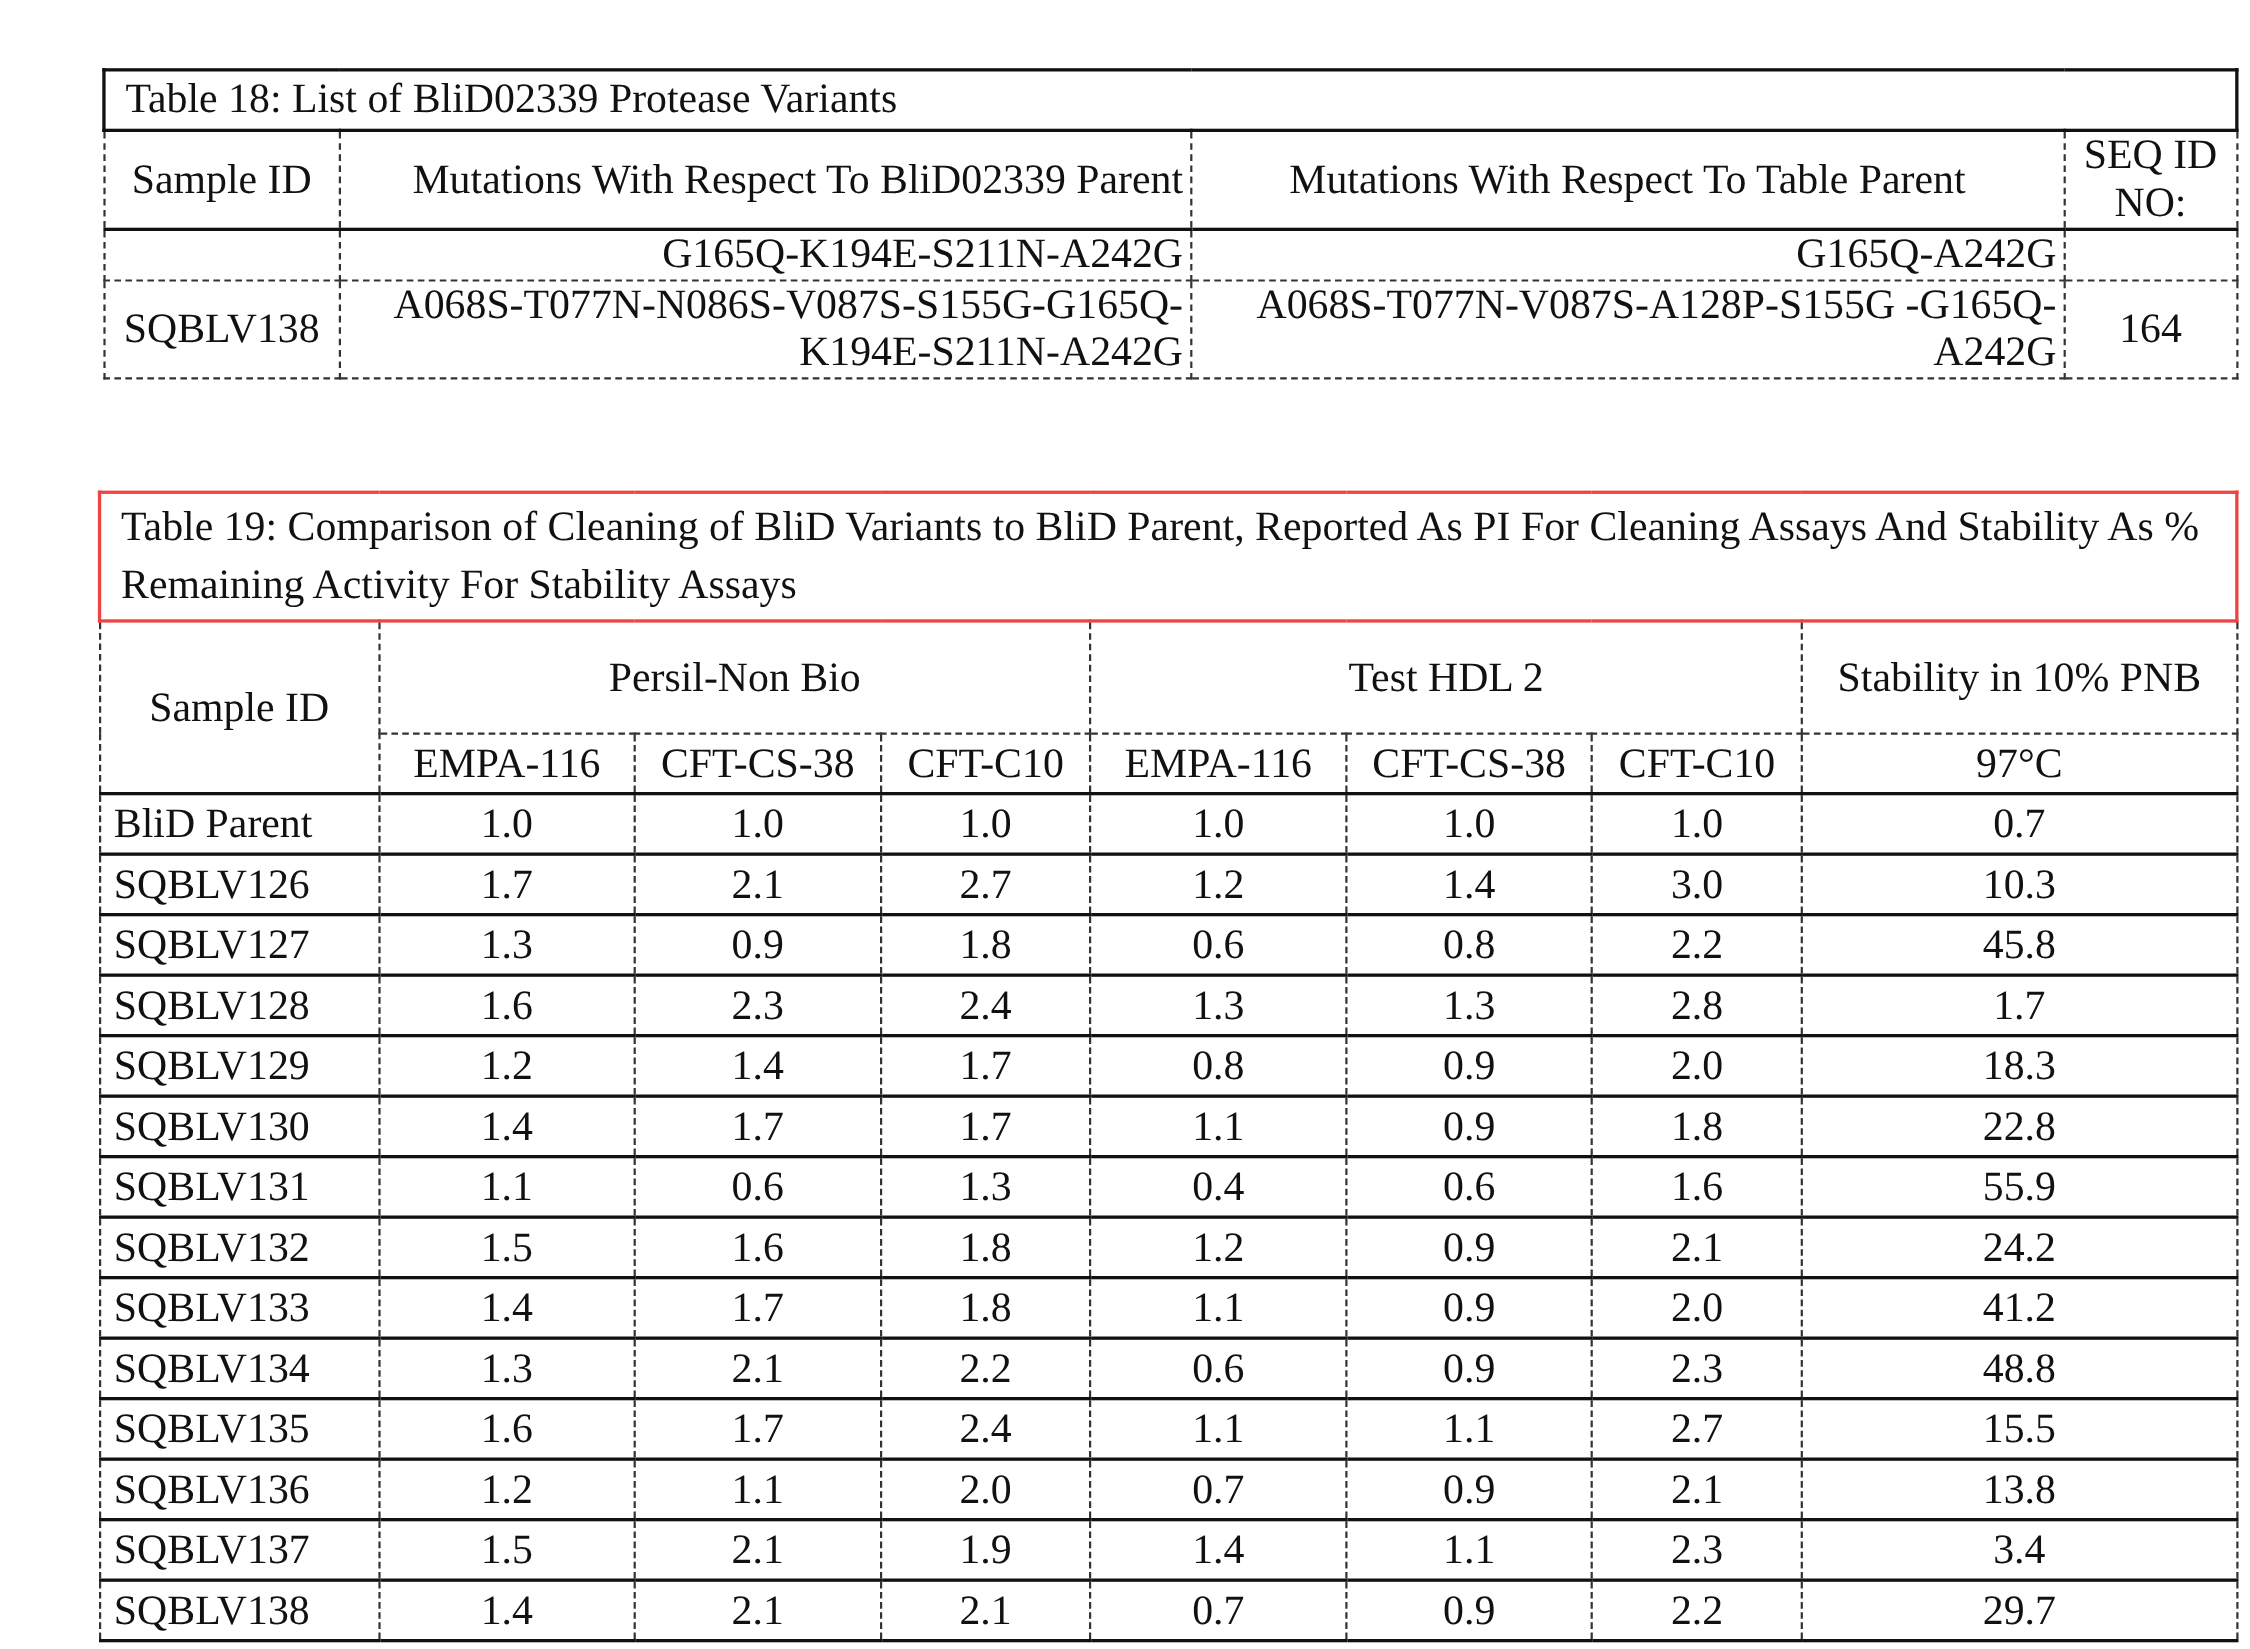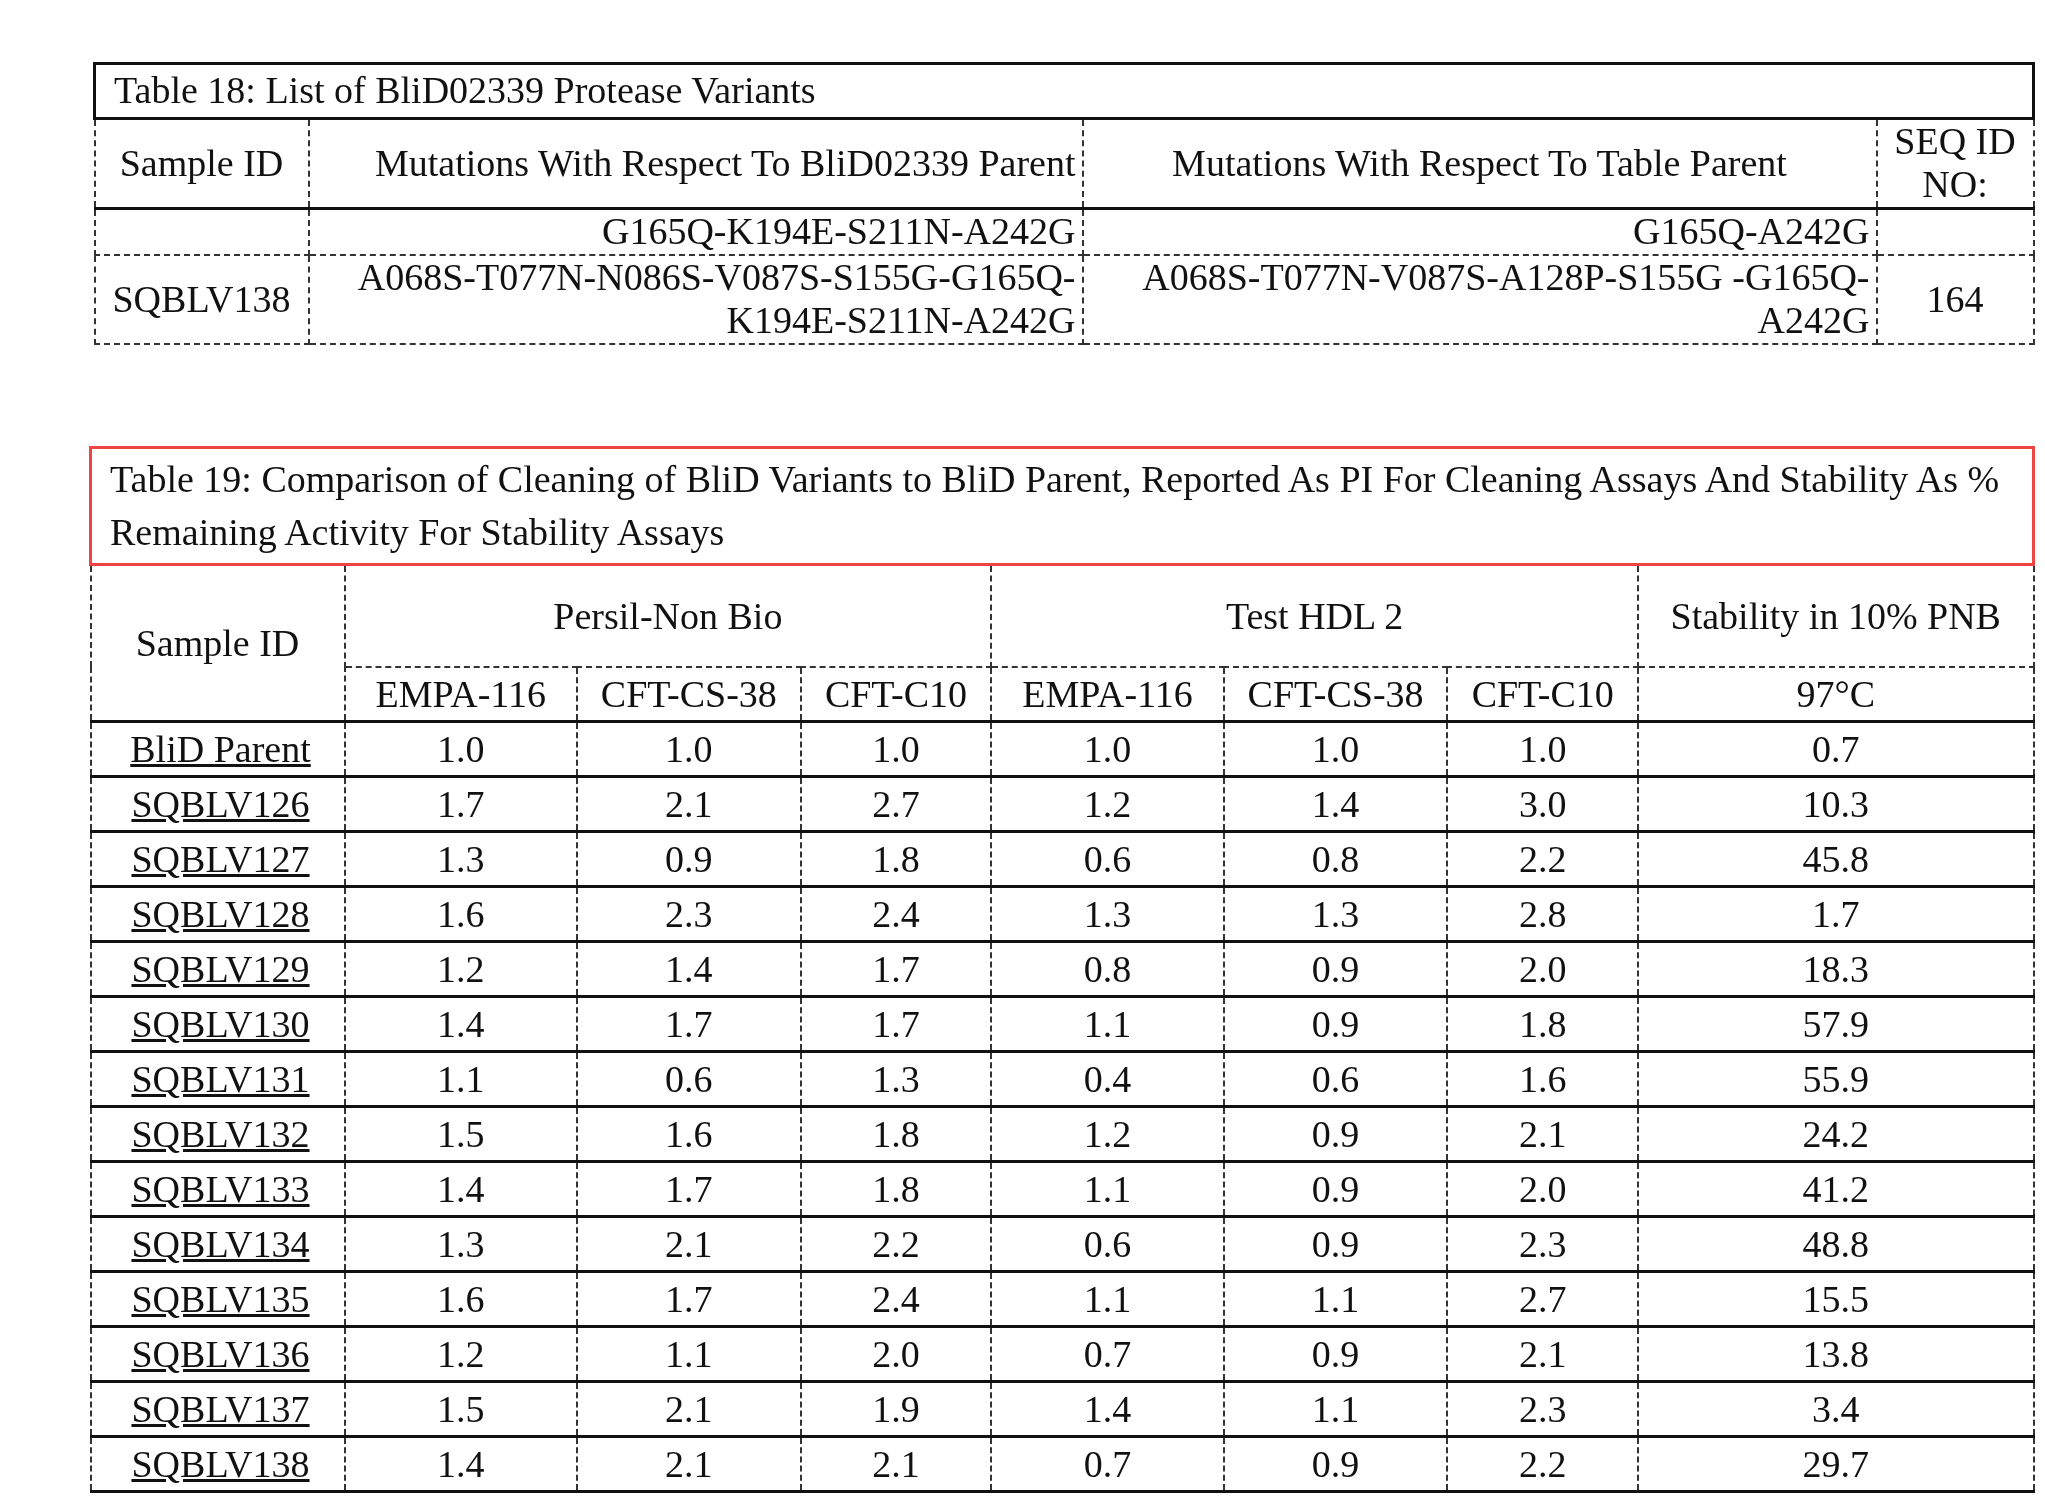--- a/index.html
+++ b/index.html
@@ -8,21 +8,21 @@
   td, th { border:2px solid #222; padding:0 6px; font-weight:normal; }
   .b { font-weight:normal; }
   #t18 { left:93px; top:62px; width:1942px; font-size:38px; line-height:1.15; }
   #t18 td { border-style:dashed; border-color:#333; }
   #t18 .hdr td { border-bottom:3px solid #111; }
   #t18 .title td { border:3px solid #111; text-align:left; padding:4px 18px; }
   #t19 { left:89px; top:446px; width:1946px; font-size:38px; }
   #t19 td { border-style:dashed; border-color:#333; text-align:center; height:52px; }
   #t19 .title td { border:3px solid #ef4444; text-align:left; padding:4px 18px; line-height:1.4; }
   #t19 tbody tr td { border-bottom:3px solid #111; }
-  #t19 tbody td.sid { text-align:center; padding-left:12px;text-decoration:underline; }
+  #t19 tbody td.sid { text-align:left; padding-left:12px; }
   .c { text-align:center; }
   .l { text-align:right; }
 </style>
 </head>
 <body>
 
 <table id="t18">
   <tbody>
       <tr class="title">
         <td colspan="4" class="b">Table 18: List of BliD02339 Protease Variants</td>
@@ -121,21 +121,21 @@
         <td>18.3</td>
       </tr>
       <tr>
         <td class="sid">SQBLV130</td>
         <td>1.4</td>
         <td>1.7</td>
         <td>1.7</td>
         <td>1.1</td>
         <td>0.9</td>
         <td>1.8</td>
-        <td>57.9</td>
+        <td>22.8</td>
       </tr>
       <tr>
         <td class="sid">SQBLV131</td>
         <td>1.1</td>
         <td>0.6</td>
         <td>1.3</td>
         <td>0.4</td>
         <td>0.6</td>
         <td>1.6</td>
         <td>55.9</td>

